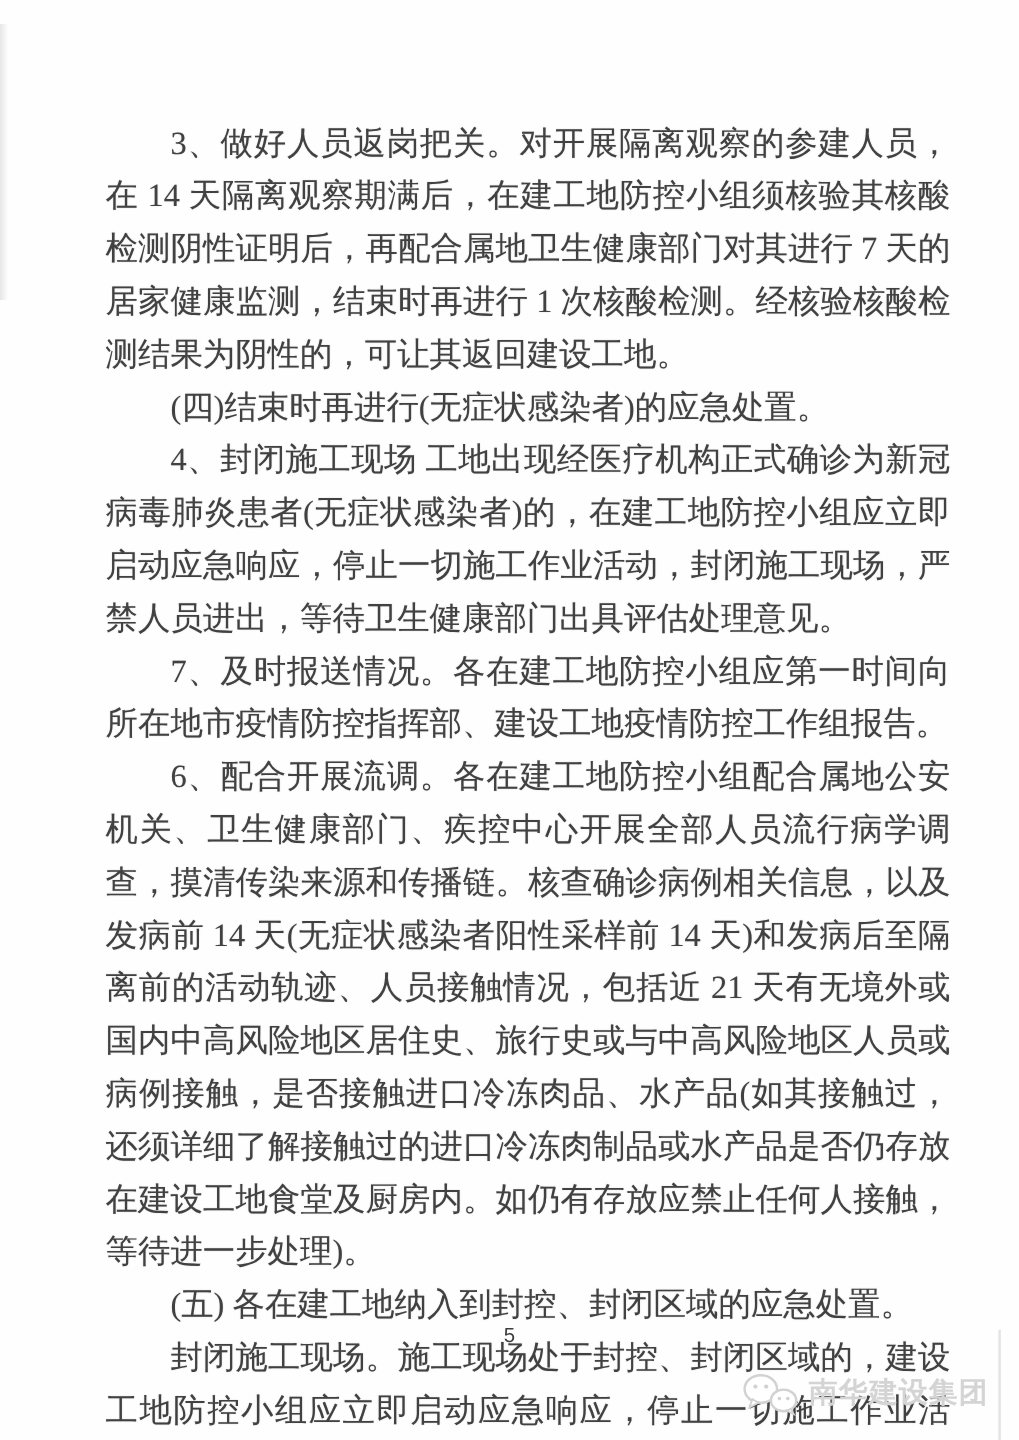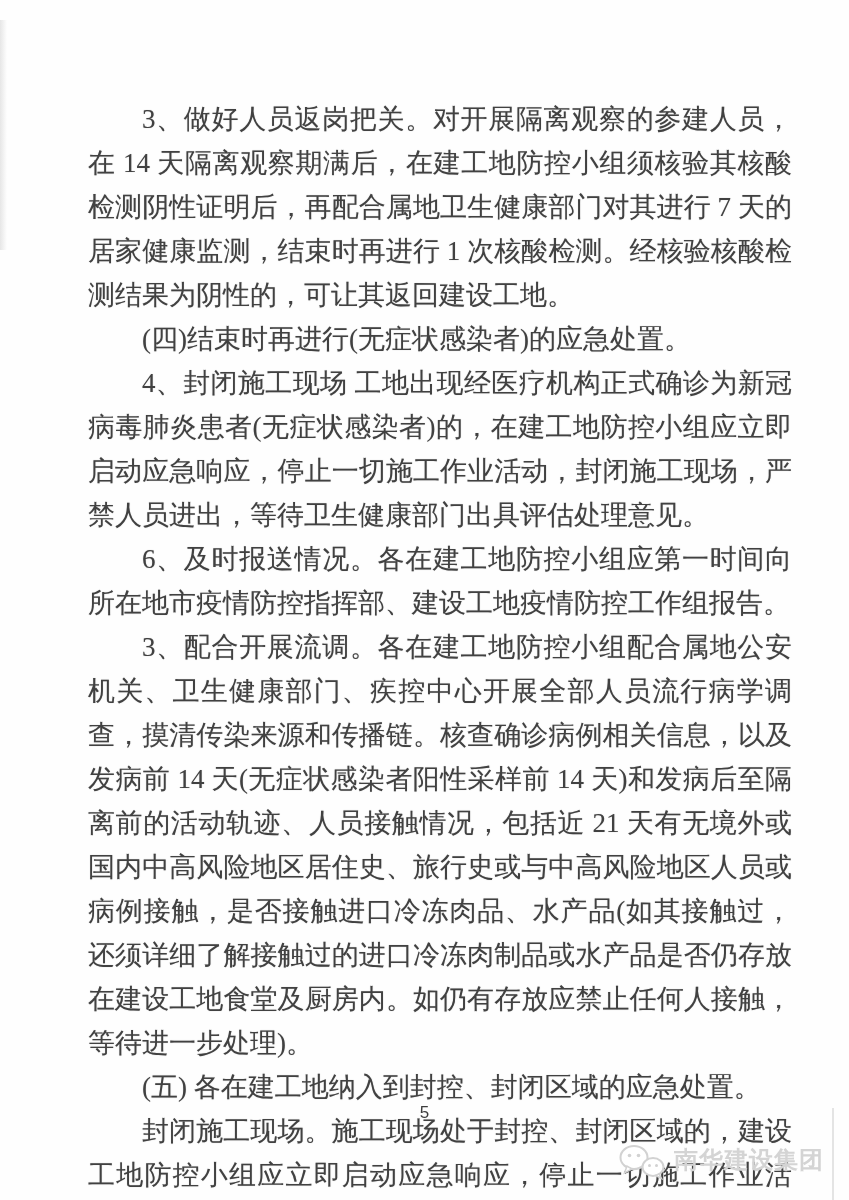--- a/index.html
+++ b/index.html
@@ -78,22 +78,22 @@
 
 <div class="doc-page">
 
   <div class="scan-edge-left"></div>
   <div class="scan-edge-right"></div>
 
   <div class="content">
     <p>3、做好人员返岗把关。对开展隔离观察的参建人员，在 14 天隔离观察期满后，在建工地防控小组须核验其核酸检测阴性证明后，再配合属地卫生健康部门对其进行 7 天的居家健康监测，结束时再进行 1 次核酸检测。经核验核酸检测结果为阴性的，可让其返回建设工地。</p>
     <p>(四)结束时再进行(无症状感染者)的应急处置。</p>
     <p>4、封闭施工现场 工地出现经医疗机构正式确诊为新冠病毒肺炎患者(无症状感染者)的，在建工地防控小组应立即启动应急响应，停止一切施工作业活动，封闭施工现场，严禁人员进出，等待卫生健康部门出具评估处理意见。</p>
-    <p>6、及时报送情况。各在建工地防控小组应第一时间向所在地市疫情防控指挥部、建设工地疫情防控工作组报告。</p>
-    <p>3、配合开展流调。各在建工地防控小组配合属地公安机关、卫生健康部门、疾控中心开展全部人员流行病学调查，摸清传染来源和传播链。核查确诊病例相关信息，以及发病前 14 天(无症状感染者阳性采样前 14 天)和发病后至隔离前的活动轨迹、人员接触情况，包括近 21 天有无境外或国内中高风险地区居住史、旅行史或与中高风险地区人员或病例接触，是否接触进口冷冻肉品、水产品(如其接触过，还须详细了解接触过的进口冷冻肉制品或水产品是否仍存放在建设工地食堂及厨房内。如仍有存放应禁止任何人接触，等待进一步处理)。</p>
+    <p>7、及时报送情况。各在建工地防控小组应第一时间向所在地市疫情防控指挥部、建设工地疫情防控工作组报告。</p>
+    <p>6、配合开展流调。各在建工地防控小组配合属地公安机关、卫生健康部门、疾控中心开展全部人员流行病学调查，摸清传染来源和传播链。核查确诊病例相关信息，以及发病前 14 天(无症状感染者阳性采样前 14 天)和发病后至隔离前的活动轨迹、人员接触情况，包括近 21 天有无境外或国内中高风险地区居住史、旅行史或与中高风险地区人员或病例接触，是否接触进口冷冻肉品、水产品(如其接触过，还须详细了解接触过的进口冷冻肉制品或水产品是否仍存放在建设工地食堂及厨房内。如仍有存放应禁止任何人接触，等待进一步处理)。</p>
     <p>(五) 各在建工地纳入到封控、封闭区域的应急处置。</p>
     <p>封闭施工现场。施工现场处于封控、封闭区域的，建设工地防控小组应立即启动应急响应，停止一切施工作业活动，应封闭施工现场，严禁人员进出，等待卫生健康部门出具评估处理意见。同时，做好工地防疫用品和生活物资服务保障。</p>
   </div>
 
   <div class="page-number">5</div>
 
   <div class="footer-brand">
     <span class="wx-icon">
       <svg width="48" height="36" viewBox="0 0 48 36">
         <g fill="#ffffff" stroke="#d2d2d2" stroke-width="2">

